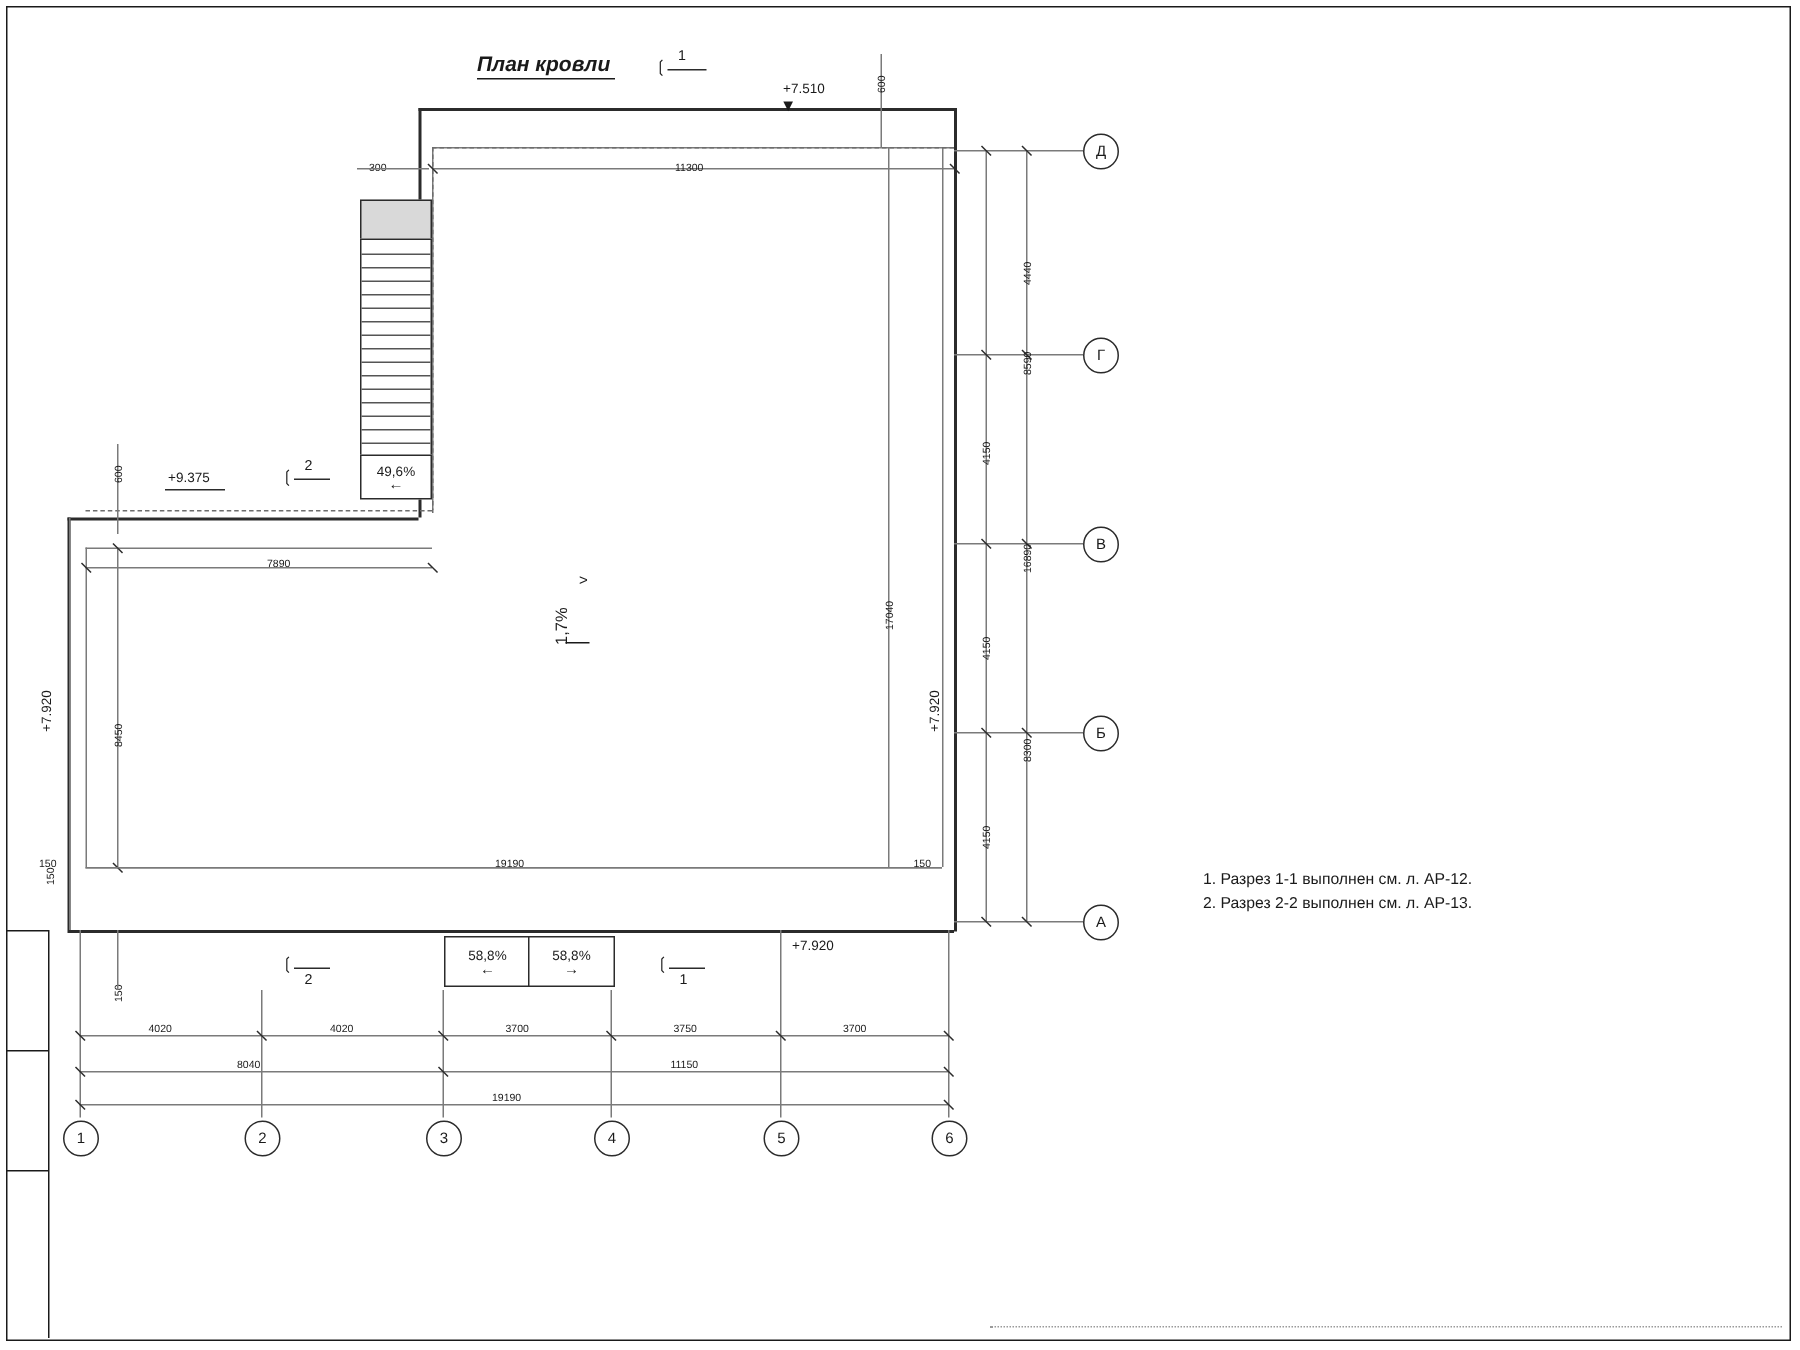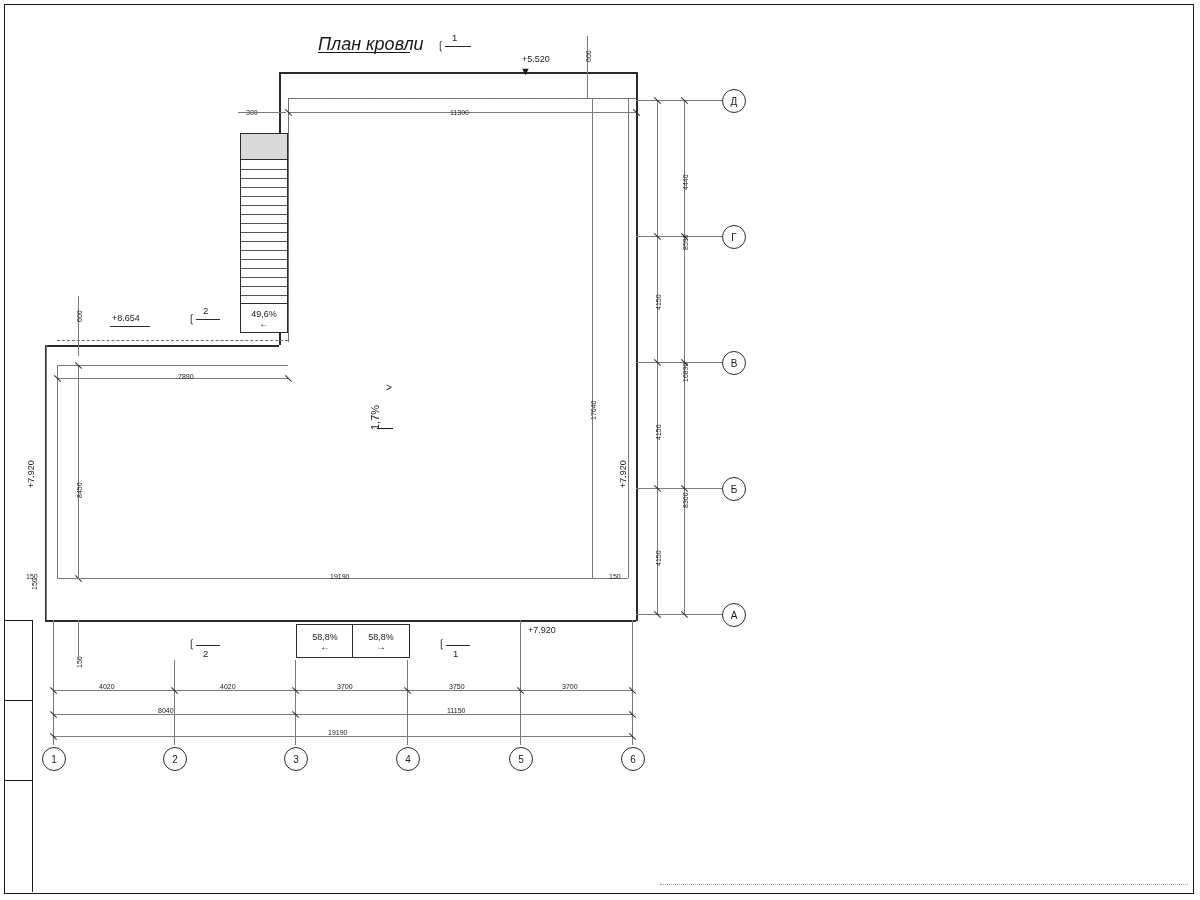--- a/index.html
+++ b/index.html
@@ -46,23 +46,23 @@
   .txt {
     position: absolute;
     font-size: 9px;
     line-height: 10px;
     color: #1a1a1a;
     white-space: nowrap;
   }
   .txt.xs { font-size: 7px; }
   .title {
     position: absolute;
-    font-size: 18px;
+    font-size: 14px;
     font-style: italic;
-    font-weight: normal;
+    font-weight: bold;
     white-space: nowrap;
     text-align: center;
   }
   .title-underline { position: absolute; height: 0; border-top: 1px solid #1a1a1a; }
   .vert {
     transform-origin: 0 0;
     transform: rotate(-90deg);
   }
 
   
@@ -131,20 +131,24 @@
   <div id="frame-inner-left"></div>
   <div class="stub-h" style="top:620px;"></div>
   <div class="stub-h" style="top:700px;"></div>
   <div class="stub-h" style="top:780px;"></div>
 
   <div class="hline" style="left:660px; top:884px; width:528px; border-top:1px dotted #9a9a9a;"></div>
 
   <div class="title" style="left:318px; top:34px;">План кровли</div>
   <div class="title-underline" style="left:318px; top:52px; width:92px;"></div>
 
+  <div id="notes">
+    <div>1. Разрез 1-1 выполнен см. л. АР-12.</div>
+    <div>2. Разрез 2-2 выполнен см. л. АР-13.</div>
+  </div>
 
   <div class="hline bold" style="left:279px; top:72px;  width:357px;"></div>
   <div class="vline bold" style="left:636px; top:72px;  height:549px;"></div>
   <div class="hline bold" style="left:45px;  top:620px; width:591px;"></div>
   <div class="vline bold" style="left:45px;  top:345px; height:275px;"></div>
   <div class="hline bold" style="left:45px;  top:345px; width:234px;"></div>
   <div class="vline bold" style="left:279px; top:72px;  height:273px;"></div>
 
   <div class="hline thin" style="left:288px; top:98px;  width:348px;"></div>
   <div class="vline thin" style="left:288px; top:98px;  height:242px;"></div>
@@ -180,24 +184,24 @@
   <div class="box" style="left:240px; top:303px; width:46px; height:28px; border:1px solid #2b2b2b;">
     <span>49,6%</span>
     <span class="arrow">←</span>
   </div>
 
   <div class="txt vert" style="left:370px; top:430px; font-size:11px;">1,7%</div>
   <div class="vline" style="left:382px; top:385px; height:0; width:0;"></div>
   <div class="hline" style="left:377px; top:428px; width:16px; border-top:1px solid #1a1a1a;"></div>
   <div class="txt" style="left:386px; top:383px; font-size:10px;">&gt;</div>
 
-  <div class="txt" style="left:522px; top:54px;">+5.520</div>
+  <div class="txt" style="left:522px; top:54px;">+7.510</div>
   <div class="txt" style="left:520px; top:66px; font-size:11px;">▼</div>
 
-  <div class="txt" style="left:112px; top:313px;">+8.654</div>
+  <div class="txt" style="left:112px; top:313px;">+9.375</div>
   <div class="hline" style="left:110px; top:326px; width:40px;"></div>
 
   <div class="txt vert" style="left:26px; top:488px;">+7.920</div>
   <div class="txt vert" style="left:618px; top:488px;">+7.920</div>
   <div class="txt" style="left:528px; top:625px;">+7.920</div>
 
   <div class="secmark" style="left:452px; top:32px;">1</div>
   <div class="hline" style="left:445px; top:46px; width:26px;"></div>
   <div class="txt" style="left:436px; top:40px; font-size:11px;">❲</div>
 

